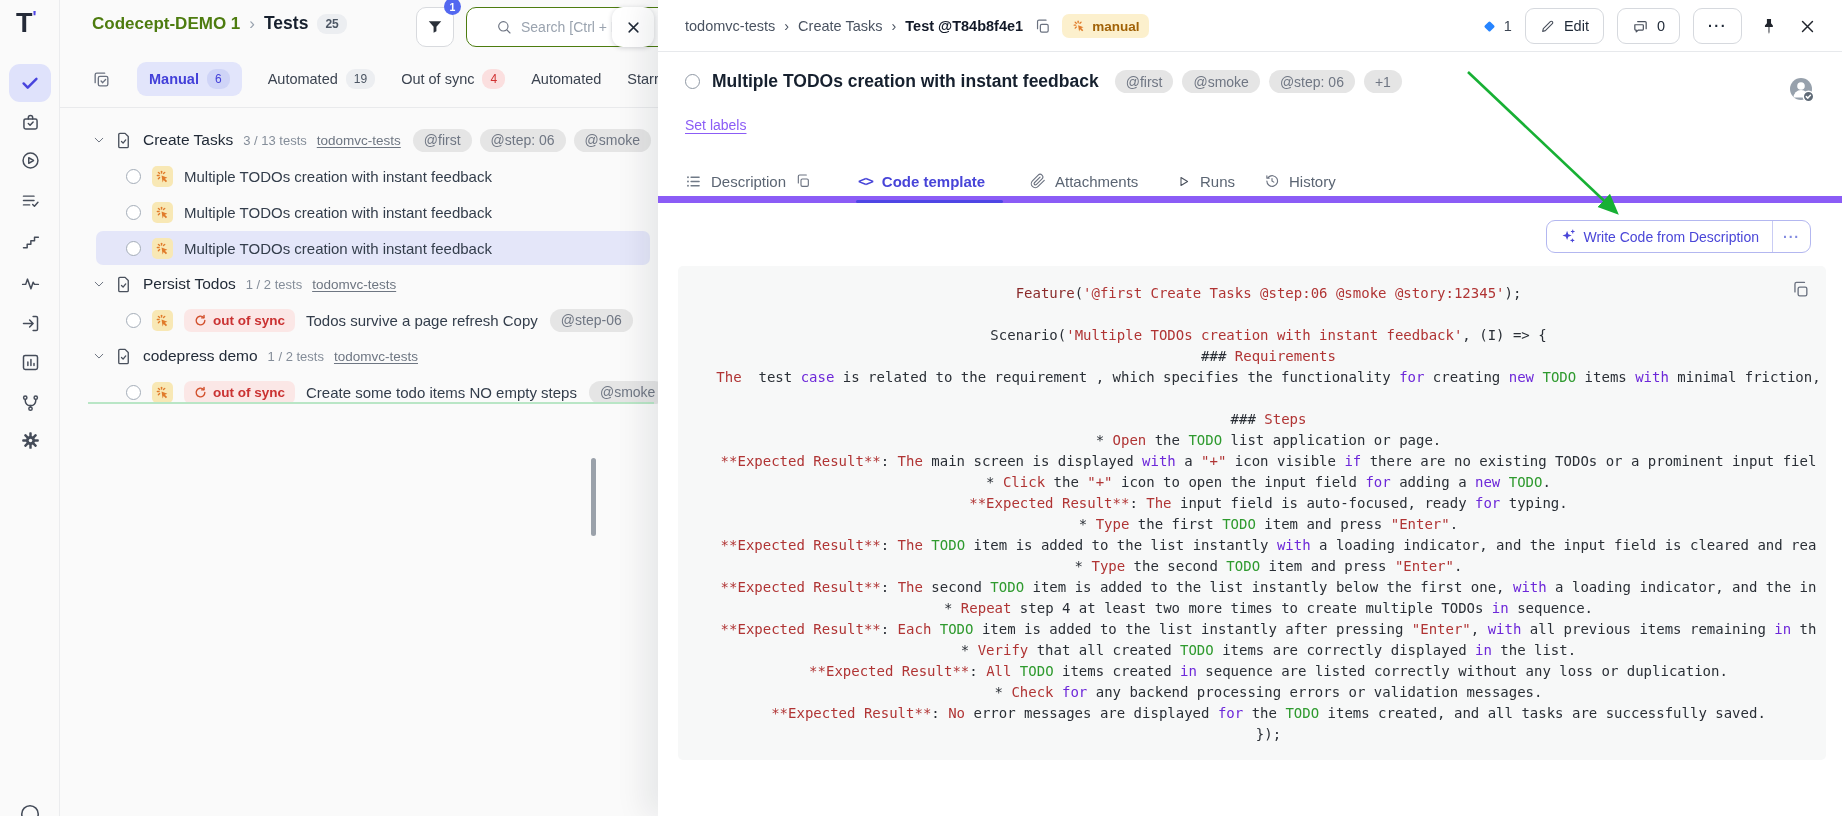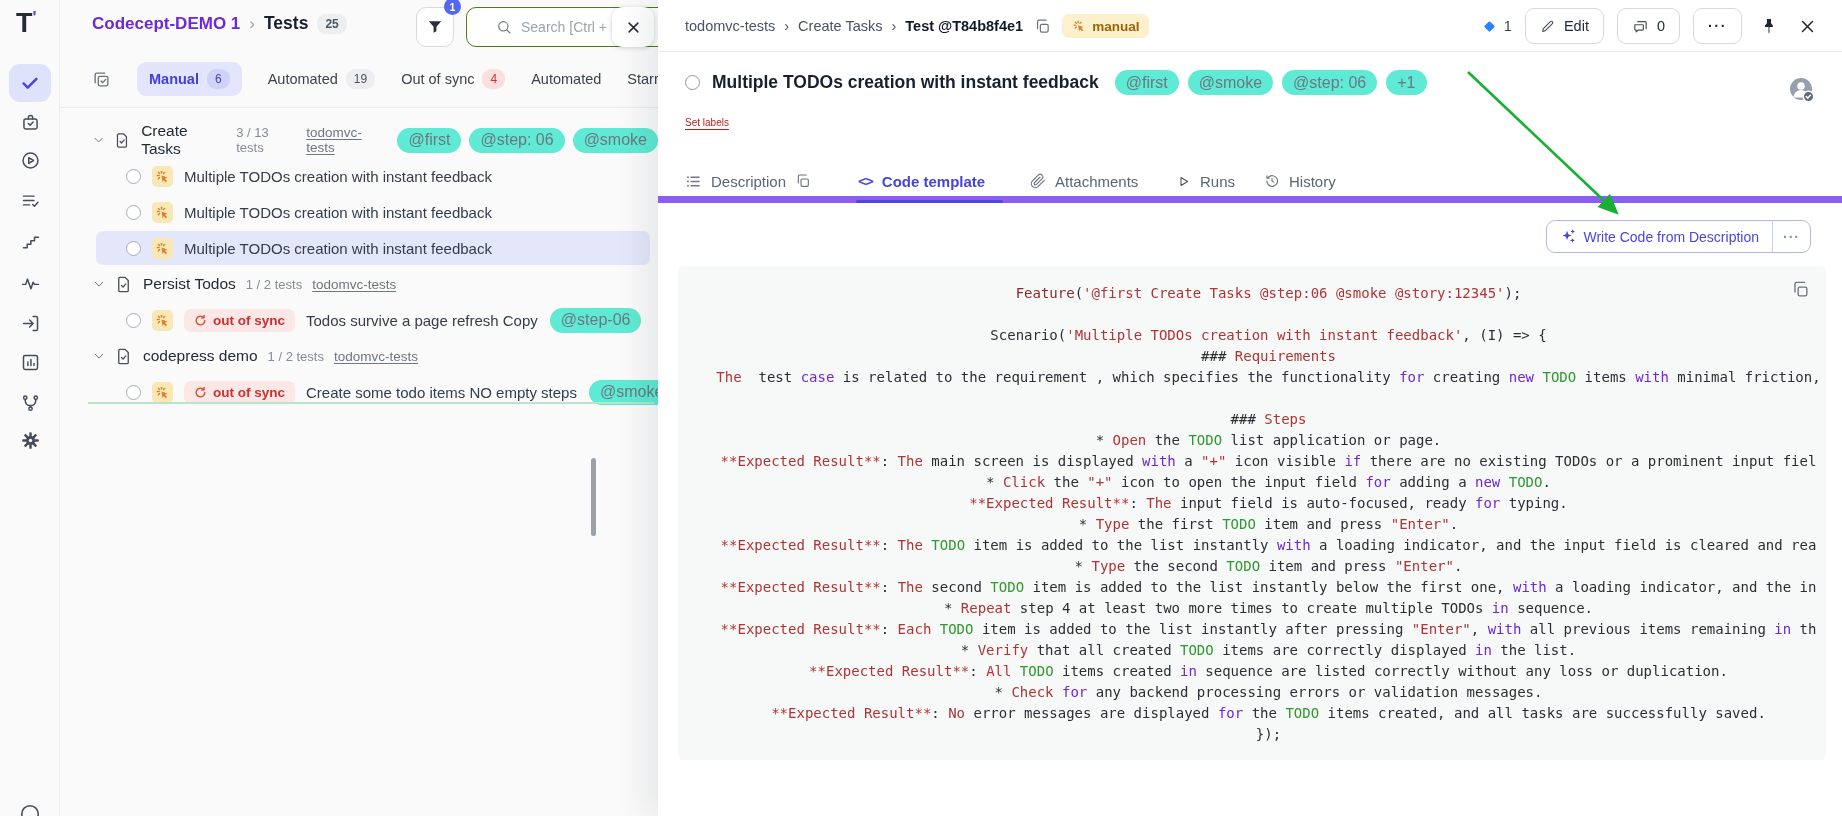--- a/index.html
+++ b/index.html
@@ -13,21 +13,21 @@
   .rail-logo { position:absolute; left:16px; top:8px; font-size:27px; font-weight:800; color:#242a38; }
   .rail-logo i { font-style:normal; color:#4f46e5; font-size:17px; vertical-align:top; }
   .rail-item { position:absolute; left:9px; width:42px; height:38px; display:flex; align-items:center; justify-content:center; border-radius:11px; cursor:pointer; }
   .rail-item.active { background:#dfe2fb; }
   .rail-ic { stroke:#454c59; stroke-width:1.7; fill:none; stroke-linecap:round; stroke-linejoin:round; }
 
   
   #left { position:absolute; left:60px; top:0; width:598px; height:816px; background:#fafafa; overflow:hidden; z-index:11; }
   .lp-head { position:absolute; left:0; top:0; width:100%; height:108px; border-bottom:1px solid #e9eaec; }
   .lp-crumb { position:absolute; left:32px; top:13px; display:flex; align-items:center; gap:9px; }
-  .lp-project { font-size:17px; font-weight:600; color:#6d28d9; }
+  .lp-project { font-size:17px; font-weight:600; color:#4d7c0f; }
   .lp-chev { font-size:17px; color:#9aa3af; }
   .lp-section { font-size:17.5px; font-weight:700; color:#17202e; }
   .count-pill { background:#eceef1; color:#4b5563; font-size:12px; font-weight:600; padding:3px 8px; border-radius:9px; }
   .funnel-btn { position:absolute; left:356px; top:7px; width:38px; height:40px; background:#fff; border:1px solid #d8dade; border-radius:10px; display:flex; align-items:center; justify-content:center; cursor:pointer; }
   .funnel-badge { position:absolute; left:384px; top:-2px; width:17px; height:17px; background:#5368f0; color:#fff; font-size:10.5px; font-weight:600; border-radius:50%; display:flex; align-items:center; justify-content:center; z-index:3; }
   .search-box { position:absolute; left:406px; top:7px; width:240px; height:40px; background:#fff; border:1px solid #4d7c0f; border-radius:10px; display:flex; align-items:center; padding:0 29px; gap:9px; }
   .search-box input { border:none; outline:none; font-size:14px; color:#374151; width:150px; font-family:"Liberation Sans",sans-serif; background:transparent; }
   .search-box input::placeholder { color:#9aa3af; }
   .panel-close-btn { position:absolute; left:552px; top:7px; width:42px; height:40px; background:#fff; border-radius:11px; box-shadow:0 1px 5px rgba(16,24,40,.18); display:flex; align-items:center; justify-content:center; cursor:pointer; z-index:5; }
 
@@ -42,21 +42,21 @@
   .tree { position:absolute; left:0; top:118px; width:100%; }
   .trow { position:absolute; left:0; width:100%; height:36px; display:flex; align-items:center; cursor:pointer; }
   .trow.selected::before { content:""; position:absolute; left:36px; right:8px; top:1px; bottom:1px; background:#e4e6f9; border-radius:7px; }
   .trow > * { position:relative; }
   .chev-ic { margin-left:32px; }
   .folder-ic { margin-left:8px; }
   .fname { margin-left:10px; font-size:15.5px; font-weight:500; color:#222b38; }
   .fmeta { margin-left:10px; font-size:13px; color:#848d99; }
   .flink { margin-left:10px; font-size:13.5px; color:#6e7682; text-decoration:underline; text-underline-offset:2px; }
   .tagrow { margin-left:12px; display:flex; gap:8px; }
-  .tag-chip { background:#5eead4; color:#6f7683; font-size:16px; padding:3.5px 11px; border-radius:999px; white-space:nowrap; }
+  .tag-chip { background:#e5e5e5; color:#6f7683; font-size:14px; padding:3.5px 11px; border-radius:999px; white-space:nowrap; }
   .radio { margin-left:66px; width:15px; height:15px; border:1.5px solid #a4adb8; border-radius:50%; background:#fff; flex:none; }
   .mi-wrap { margin-left:11px; width:21px; height:21px; background:#f8e8b5; border-radius:5px; display:flex; align-items:center; justify-content:center; flex:none; }
   .tname { margin-left:11px; font-size:15px; color:#333d4b; white-space:nowrap; }
   .oos-badge { margin-left:11px; display:flex; align-items:center; gap:6px; background:#fbe7e6; border-radius:7px; padding:4px 10px; font-size:13.5px; font-weight:700; color:#ca3232; white-space:nowrap; }
   .green-line { position:absolute; left:28px; width:566px; height:2px; background:#b9e6c6; }
   .lp-scrollthumb { position:absolute; left:591px; top:458px; width:5px; height:78px; background:#9aa1aa; border-radius:3px; z-index:12; }
 
   
   #detail { position:absolute; left:658px; top:0; width:1184px; height:816px; background:#fff; box-shadow:-14px 0 28px rgba(15,23,42,.08); z-index:20; }
   .d-head { position:absolute; left:0; top:0; width:100%; height:52px; border-bottom:1px solid #e7e9ec; }
@@ -68,21 +68,21 @@
   .d-actions { position:absolute; right:22px; top:8px; height:36px; display:flex; align-items:center; gap:13px; }
   .jira-wrap { display:flex; align-items:center; gap:6px; font-size:14.5px; color:#3d4653; }
   .act-btn { display:flex; align-items:center; gap:8px; height:36px; padding:0 14px; background:#fff; border:1px solid #d6d9de; border-radius:9px; font-size:14.5px; font-weight:500; color:#1f2937; cursor:pointer; font-family:"Liberation Sans",sans-serif; }
   .icon-only { border:none; background:none; padding:0 4px; cursor:pointer; }
 
   .d-titlerow { position:absolute; left:27px; top:70px; display:flex; align-items:center; gap:12px; }
   .t-circle { width:15px; height:15px; border:1.6px solid #8f98a4; border-radius:50%; flex:none; }
   .d-title { font-size:17.5px; font-weight:700; color:#16202e; white-space:nowrap; }
   .d-title-tags { display:flex; gap:9px; margin-left:4px; }
   .avatar-wrap { position:absolute; right:26px; top:76px; cursor:pointer; }
-  .set-labels { position:absolute; left:27px; top:117px; font-size:10px; color:#b91c1c; text-decoration:underline; text-underline-offset:3px; cursor:pointer; }
+  .set-labels { position:absolute; left:27px; top:117px; font-size:14px; color:#8b5cf6; text-decoration:underline; text-underline-offset:3px; cursor:pointer; }
 
   .d-tabs { position:absolute; left:0; top:160px; width:100%; height:43px; border-bottom:7px solid #8b5cf6; }
   .d-tab { position:absolute; top:0; height:42px; display:flex; align-items:center; gap:9px; font-size:15px; color:#5b6573; cursor:pointer; }
   .d-tab.active { color:#4744d8; font-weight:600; }
   .d-tab .codeglyph { font-family:"DejaVu Sans Mono",monospace; font-weight:700; font-size:14px; letter-spacing:-1px; }
   .active-underline { position:absolute; left:198px; top:40px; width:147px; height:3px; background:#4f46e5; border-radius:2px; }
 
   .ai-btn { position:absolute; right:31px; top:220px; height:33px; display:flex; align-items:stretch; border:1px solid #b3b7f0; border-radius:9px; background:#fff; overflow:hidden; cursor:pointer; }
   .ai-main { display:flex; align-items:center; gap:6px; padding:0 13px; font-size:14px; font-weight:500; color:#4a46d8; border-right:1px solid #c9ccf4; }
   .ai-more { display:flex; align-items:center; padding:0 10px; color:#8089e0; font-size:14px; font-weight:700; letter-spacing:1px; }

